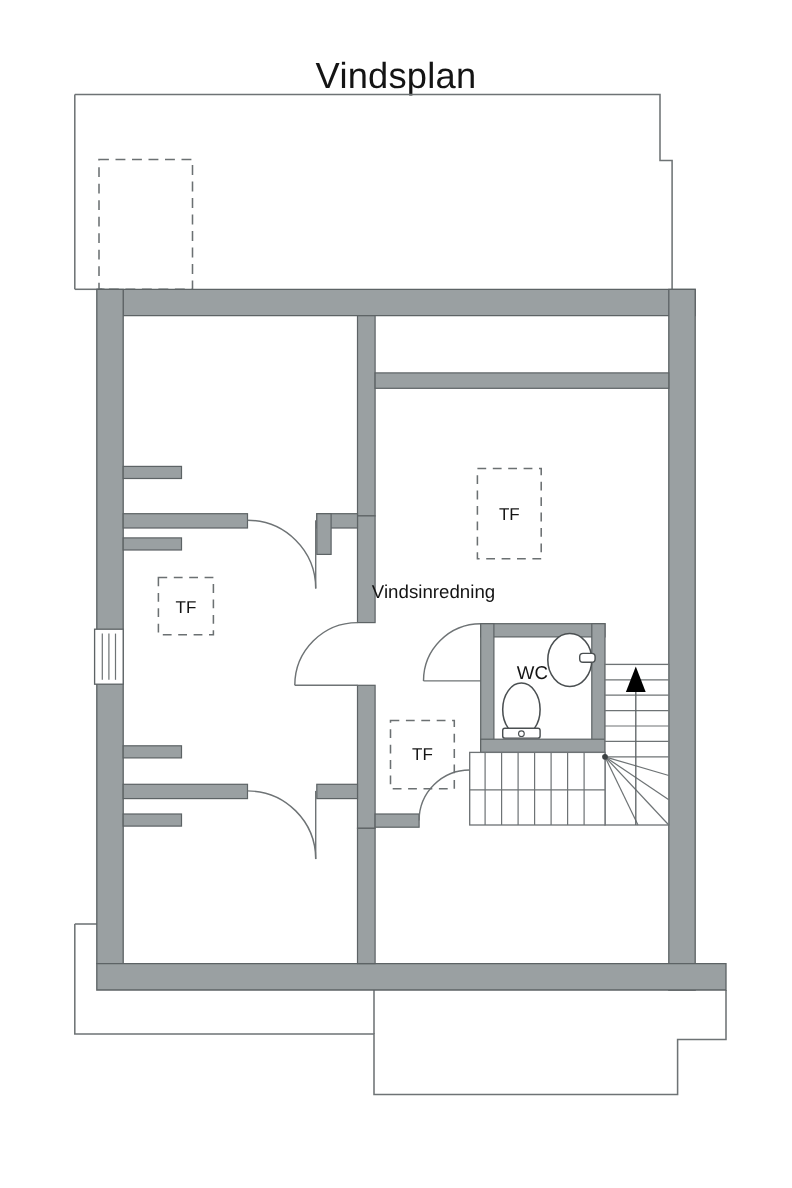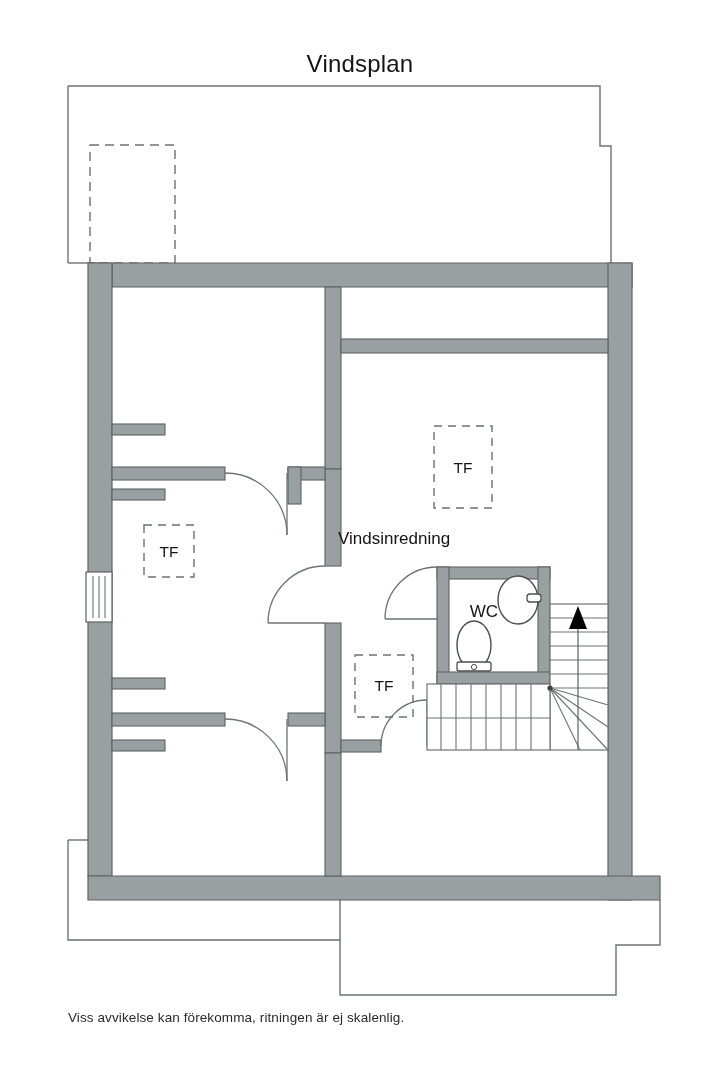--- a/index.html
+++ b/index.html
@@ -17,21 +17,21 @@
     height: 1080px;
     background: #ffffff;
     overflow: hidden;
   }
   #plan-title {
     position: absolute;
     left: 0;
     top: 50px;
     width: 720px;
     text-align: center;
-    font-size: 24px;
+    font-size: 33px;
     font-weight: 400;
     letter-spacing: 0.2px;
     color: #141414;
   }
   #plan-footnote {
     position: absolute;
     left: 68px;
     top: 1010px;
     font-size: 13.5px;
     font-weight: 400;
@@ -225,15 +225,14 @@
         <text class="svg-tf-label" x="384" y="691" text-anchor="middle">TF</text>
       </g>
     </g>
 
     <text class="svg-room-label" x="338" y="544">Vindsinredning</text>
 
     <text class="svg-wc-label" x="484" y="617" text-anchor="middle">WC</text>
 
   </svg>
 
-  <div id="plan-footnote">Viss avvikelse kan förekomma, ritningen är ej skalenlig.</div>
 
 </div>
 
 </body></html>

